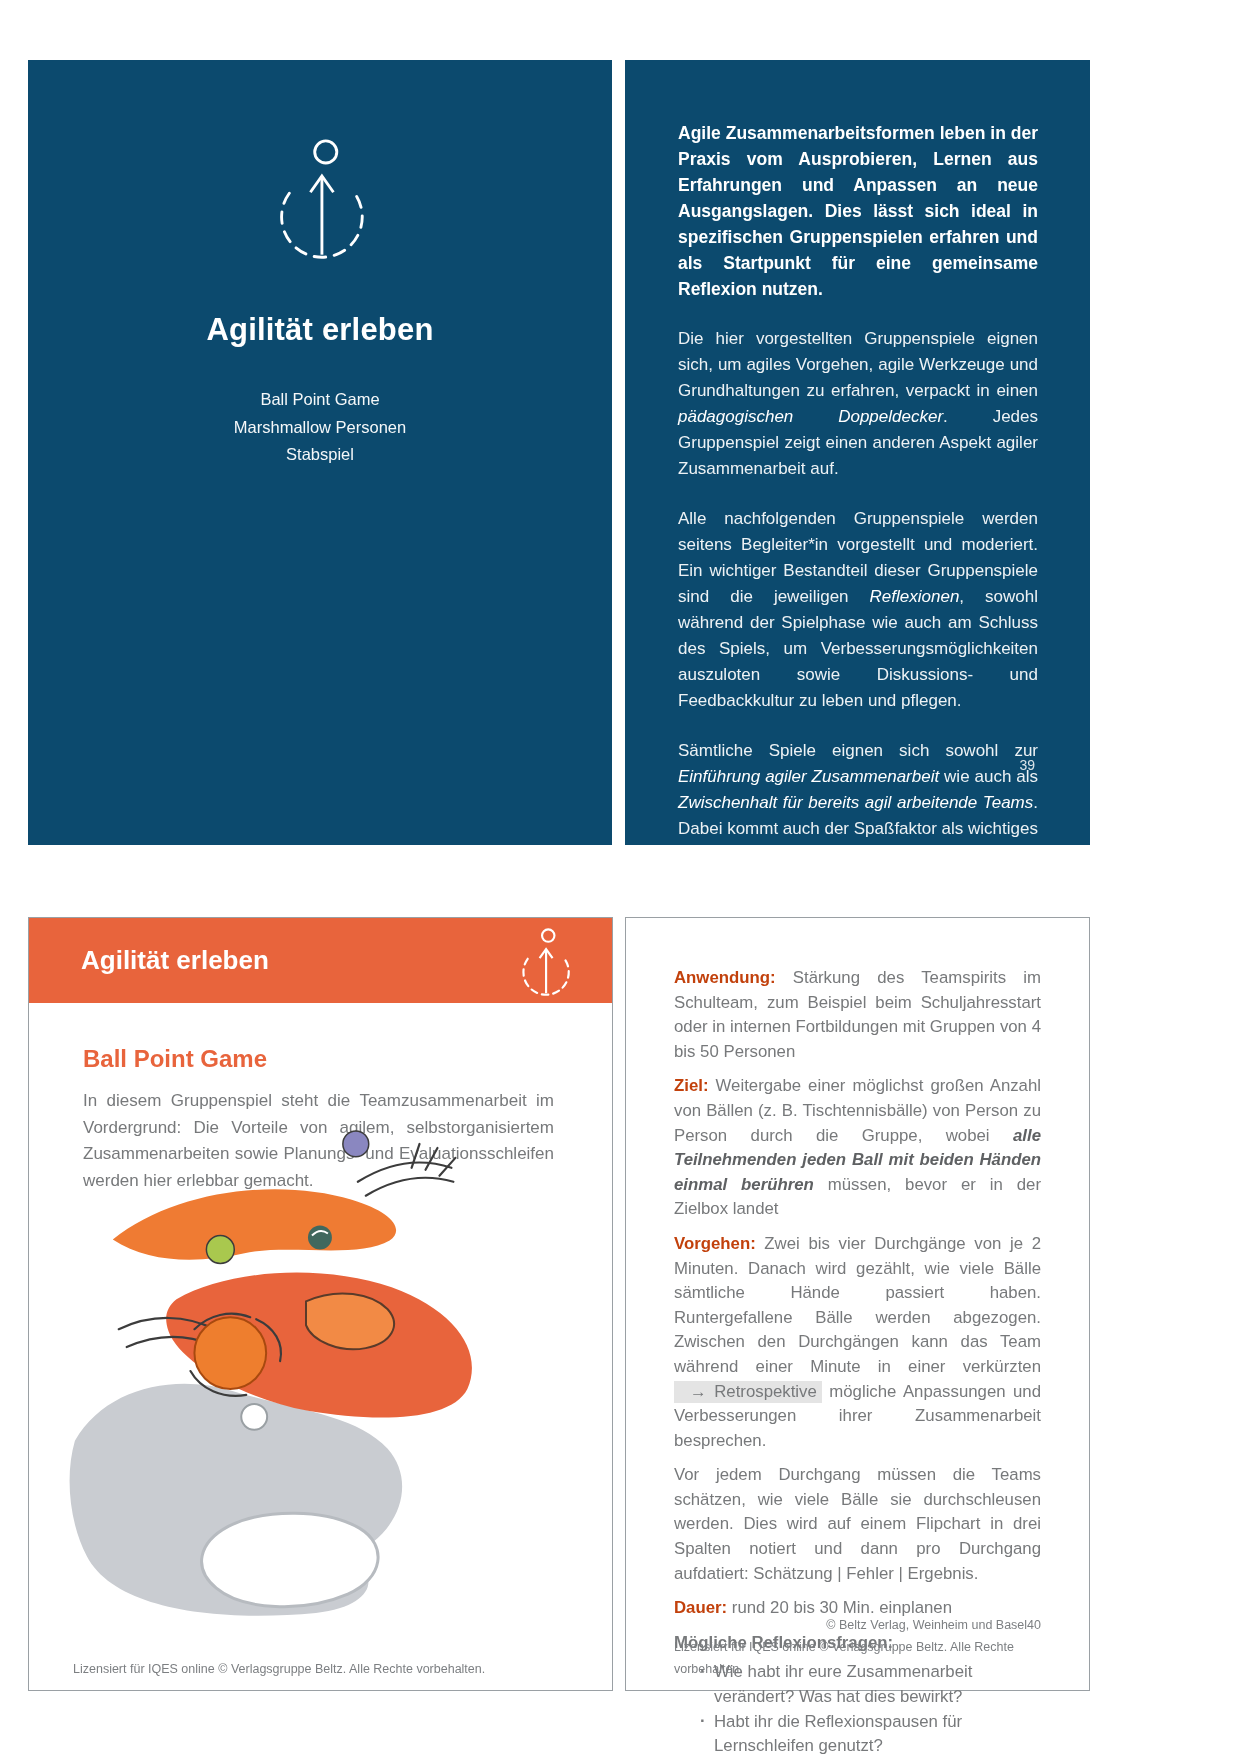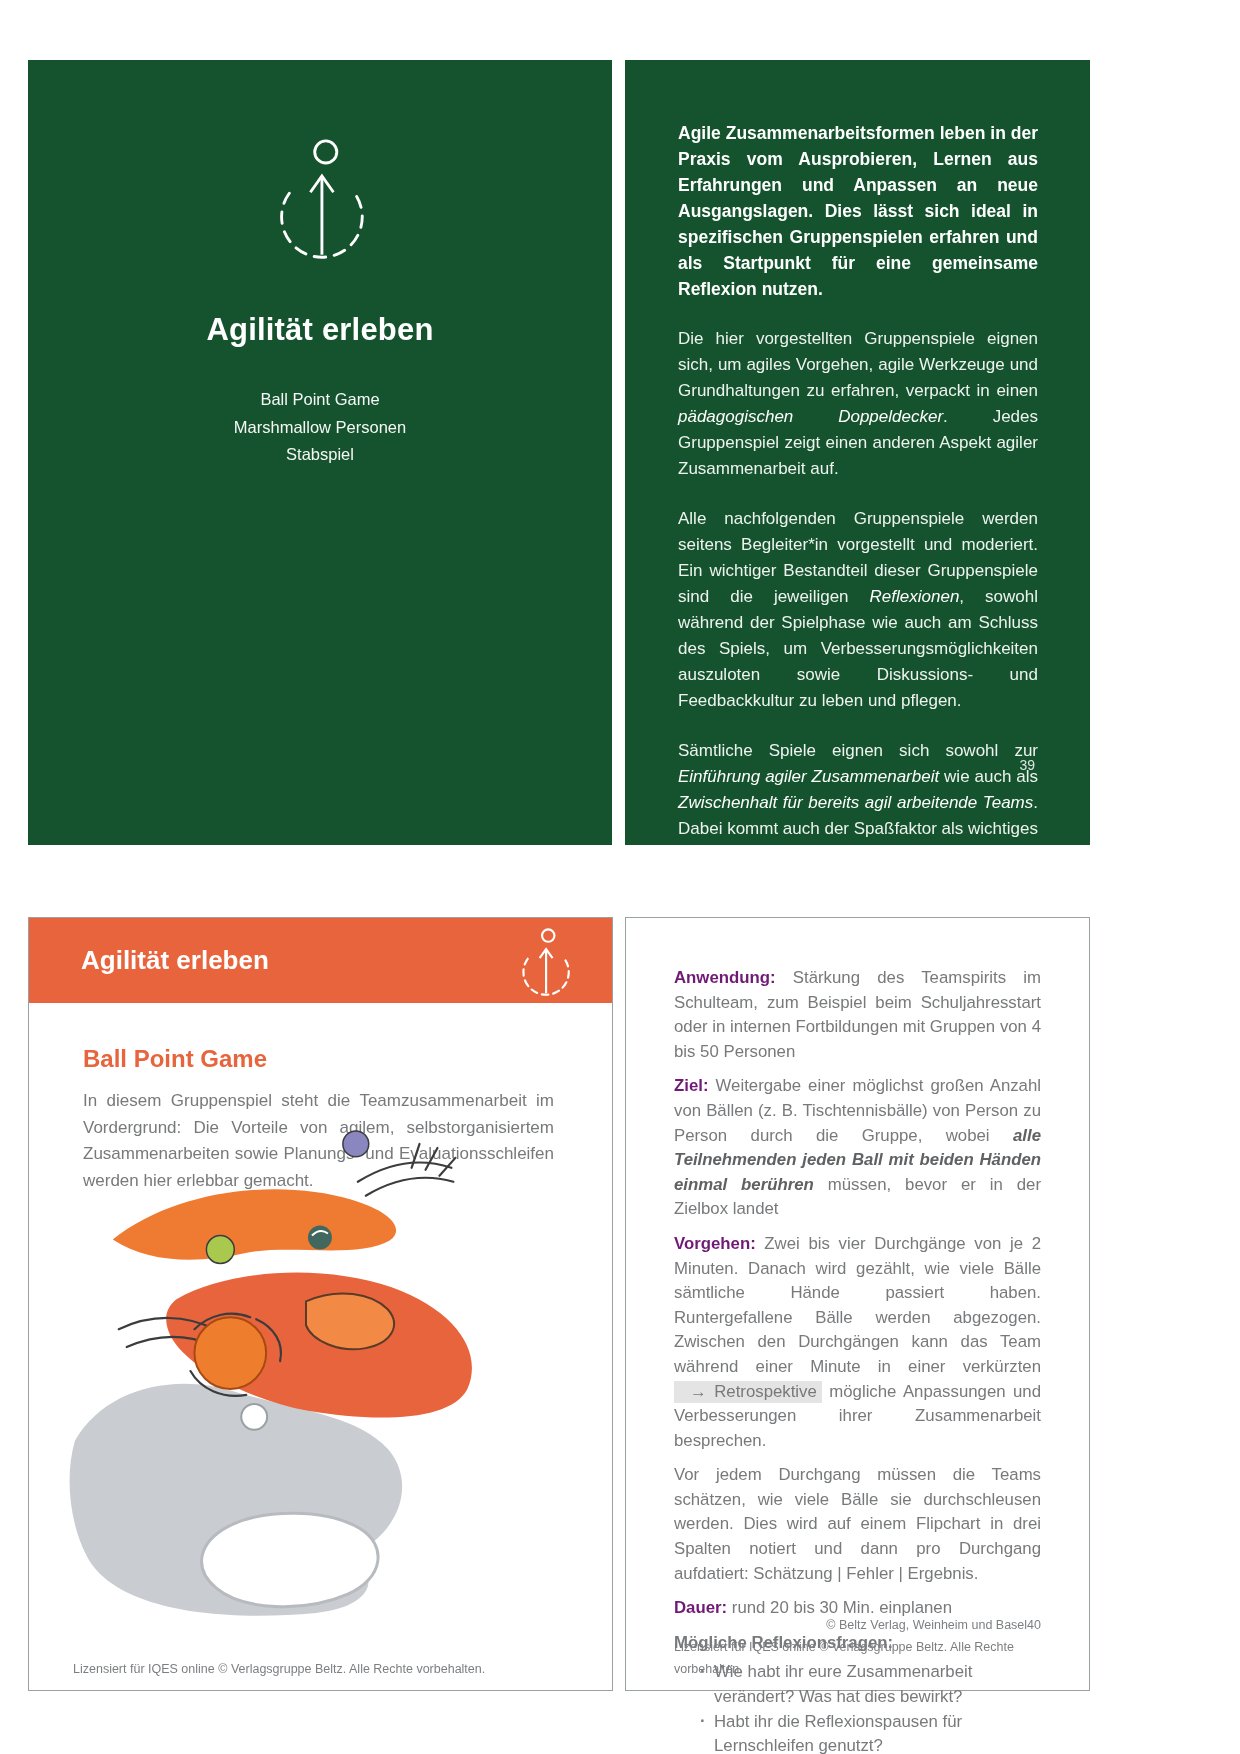--- a/index.html
+++ b/index.html
@@ -1,21 +1,21 @@
 <!DOCTYPE html>
 <html lang="de"><head>
 <meta charset="utf-8">
 <style>
   *{margin:0;padding:0;box-sizing:border-box}
   html,body{background:#ffffff}
   body{font-family:"Liberation Sans","DejaVu Sans",sans-serif;-webkit-font-smoothing:antialiased}
   .canvas{position:relative;width:1240px;height:1754px;background:#fff;overflow:hidden}
 
   
-  .card{position:absolute;background:#14532d;color:#fff}
+  .card{position:absolute;background:#0c4a6e;color:#fff}
   .card-cover{left:28px;top:60px;width:584px;height:785px;display:flex;flex-direction:column;align-items:center;text-align:center}
   .card-intro{left:625px;top:60px;width:465px;height:785px;padding:60px 52px 0 53px}
   .cover-icon{margin-top:76px;width:96px;height:126px}
   .cover-title{margin-top:50px;font-size:31px;font-weight:700;letter-spacing:.2px}
   .cover-list{list-style:none;margin-top:38px;font-size:16.5px;line-height:27.5px;font-weight:400;color:rgba(255,255,255,.96)}
   .intro-lead{font-size:17.5px;line-height:26px;font-weight:700;text-align:justify;margin-bottom:24px}
   .intro-p{font-size:17px;line-height:26px;color:rgba(255,255,255,.93);text-align:justify;margin-bottom:24px}
   .intro-p .seg-bi{font-weight:400;font-style:italic;color:#fff}
   .orange-pagenum{position:absolute;right:55px;bottom:72px;font-size:14px;color:rgba(255,255,255,.85)}
 
@@ -28,21 +28,21 @@
   .page-header h2{color:#fff;font-size:26px;font-weight:700}
   .header-icon{width:54px;height:70px;margin-top:2px;flex:0 0 auto}
 
   .game-title{color:#e8643c;font-size:24px;font-weight:700;margin:42px 0 0 54px}
   .game-desc{margin:15px 58px 0 54px;font-size:17px;line-height:26.5px;color:#77797b;text-align:justify}
   .illustration{position:absolute;left:30px;top:206px;width:492px;height:506px}
   .pfoot{position:absolute;left:44px;bottom:14px;font-size:12.5px;color:#7c7f82;white-space:nowrap}
 
   .page-body{padding:48px 48px 0 48px}
   .page-body p{font-size:16.8px;line-height:24.6px;color:#77797b;text-align:justify;margin-bottom:10px;hyphens:auto}
-  .page-body .seg-b{font-weight:700;color:#701a75}
+  .page-body .seg-b{font-weight:700;color:#c2410c}
   .page-body .seg-bi{font-weight:700;font-style:italic;color:#5f6163}
   .page-body .seg-hl{background:#e4e4e4;padding:1px 5px 2px 16px;white-space:nowrap}
   .bold-head{font-weight:700;color:#4e5052;text-align:left !important;margin-bottom:5px !important}
   .bullets{list-style:none;margin:0 0 0 24px}
   .bullets li{position:relative;padding-left:16px;font-size:16.8px;line-height:24.6px;color:#77797b}
   .bullets li::before{content:"·";position:absolute;left:2px;top:-1px;font-weight:700}
   .page-footer{position:absolute;left:48px;right:48px;bottom:10px;font-size:12.5px;color:#7c7f82;line-height:22px}
   .footer-row{display:flex;justify-content:flex-end;align-items:baseline}
 </style>
 </head>

